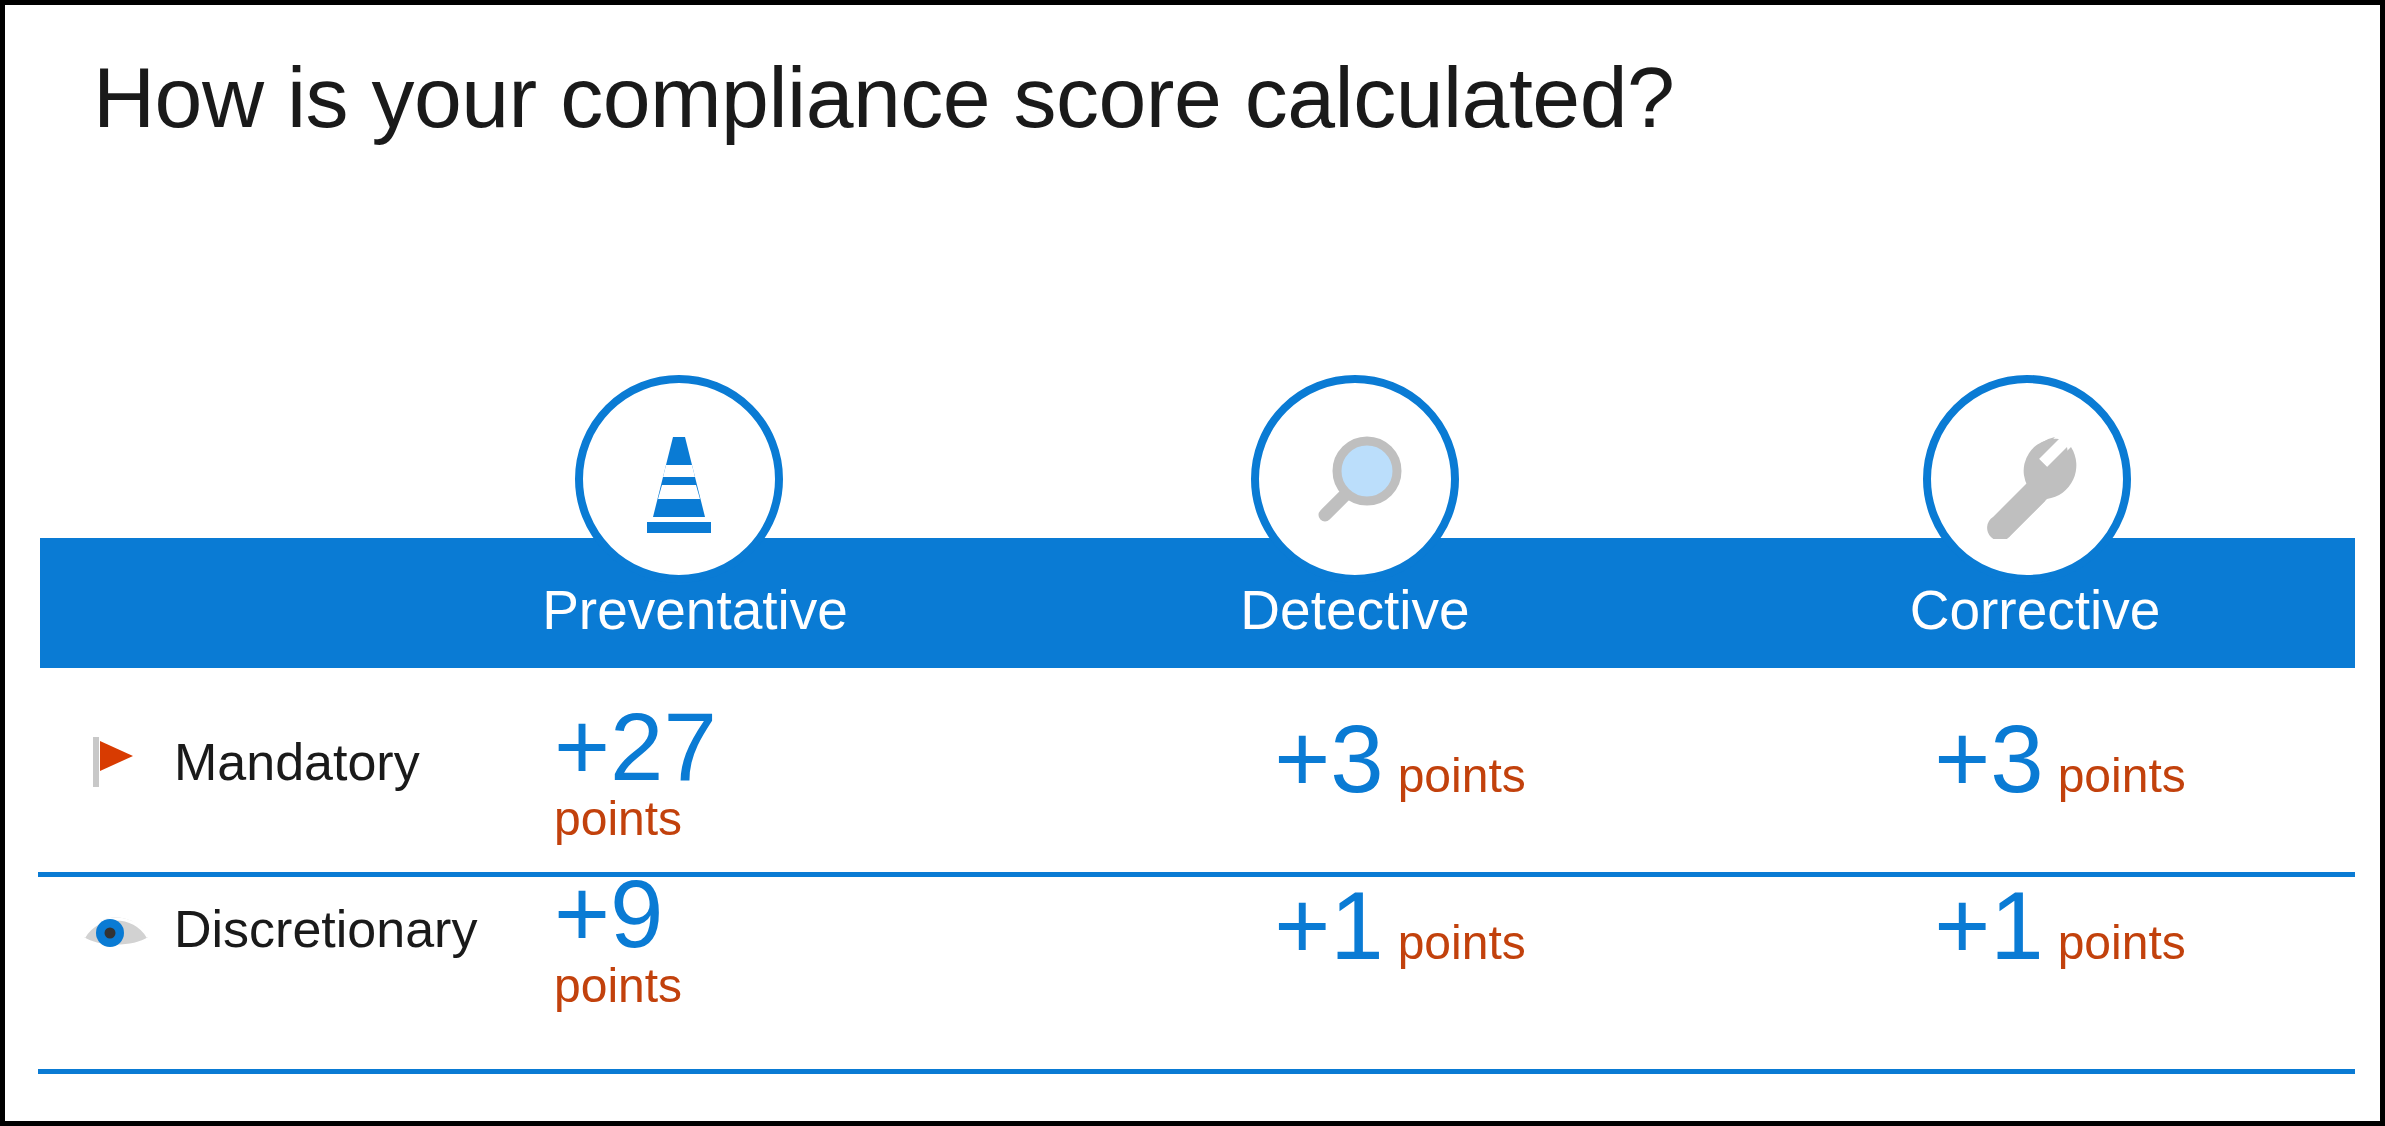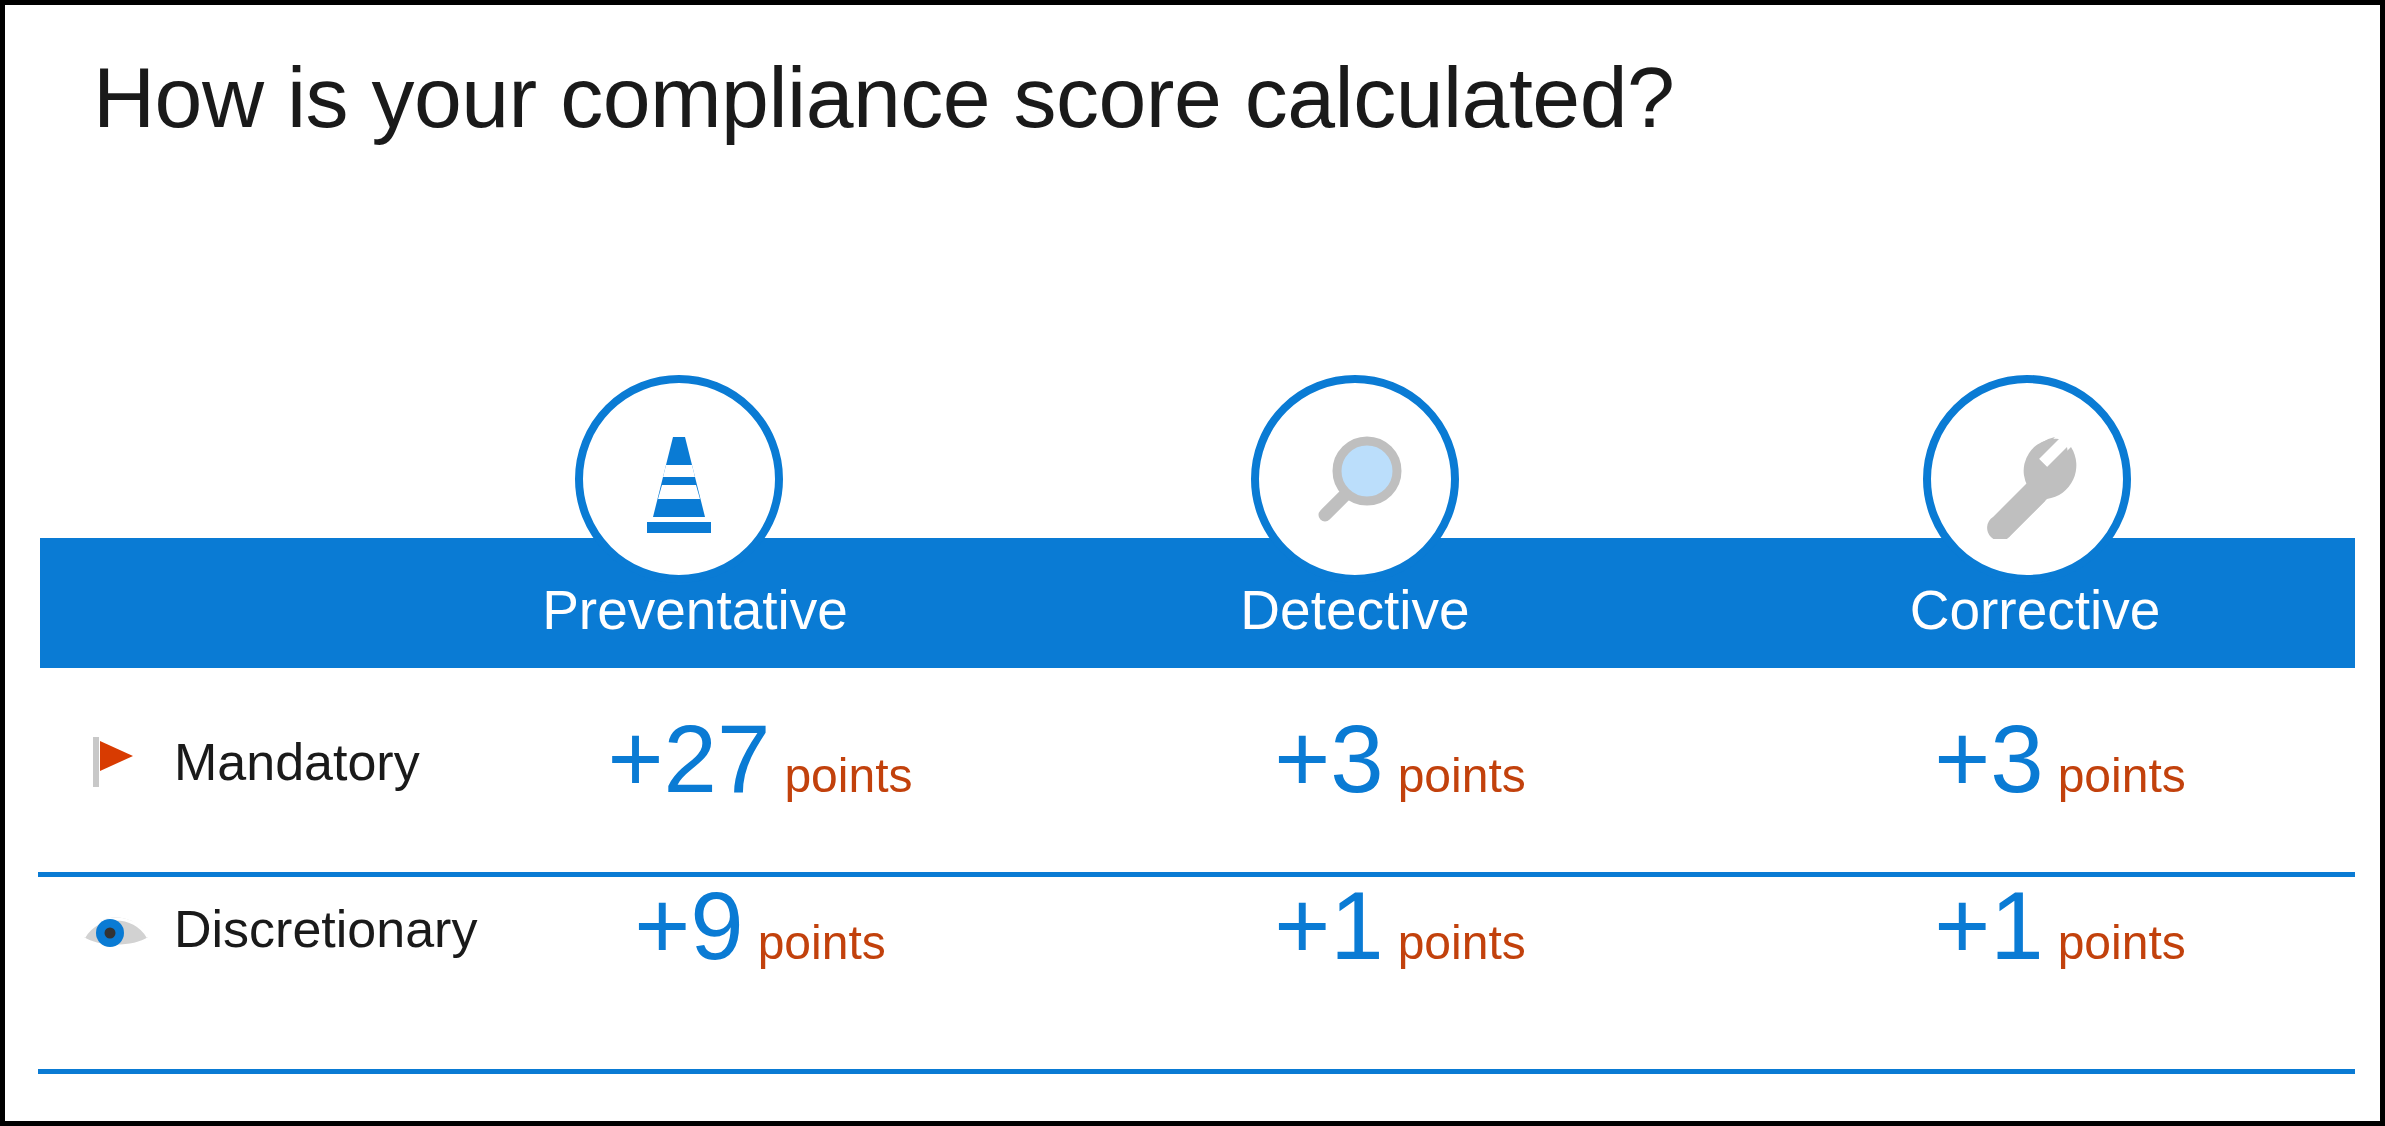--- a/index.html
+++ b/index.html
@@ -124,21 +124,21 @@
   
   .cell {
     position: absolute;
     top: 34px;
     width: 440px;
     height: 120px;
     display: flex;
     align-items: baseline;
     justify-content: center;
   }
-  .cell.k0 { left: 500px; }
+  .cell.k0 { left: 500px; flex-direction: column; }
   .cell.k1 { left: 1140px; }
   .cell.k2 { left: 1800px; }
 
   .pts-num {
     font-size: 96px;
     line-height: 96px;
     color: #0A7BD4;
     font-weight: 400;
     letter-spacing: 0px;
   }

